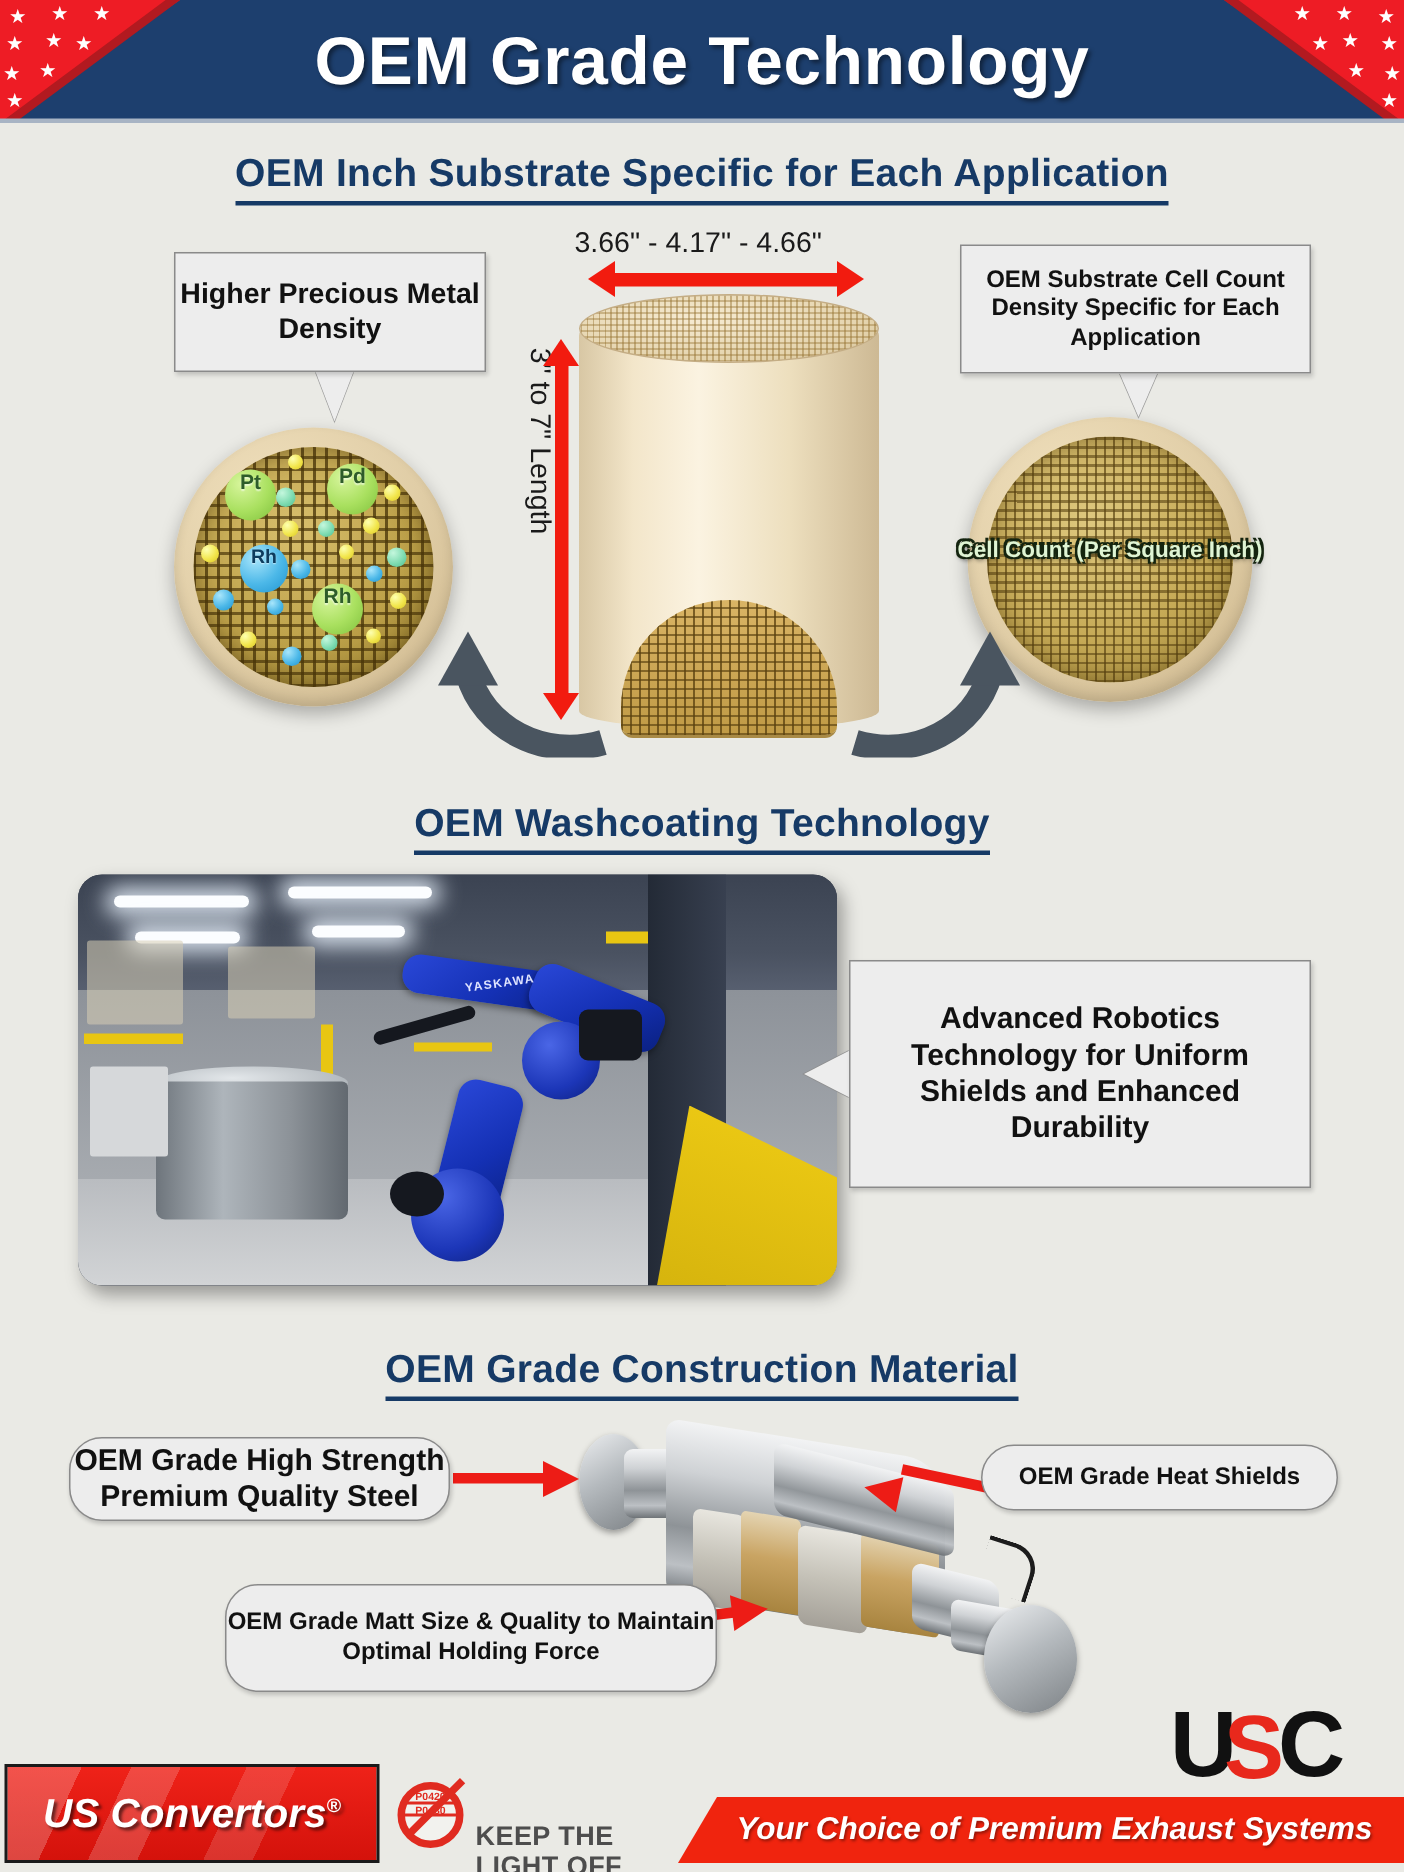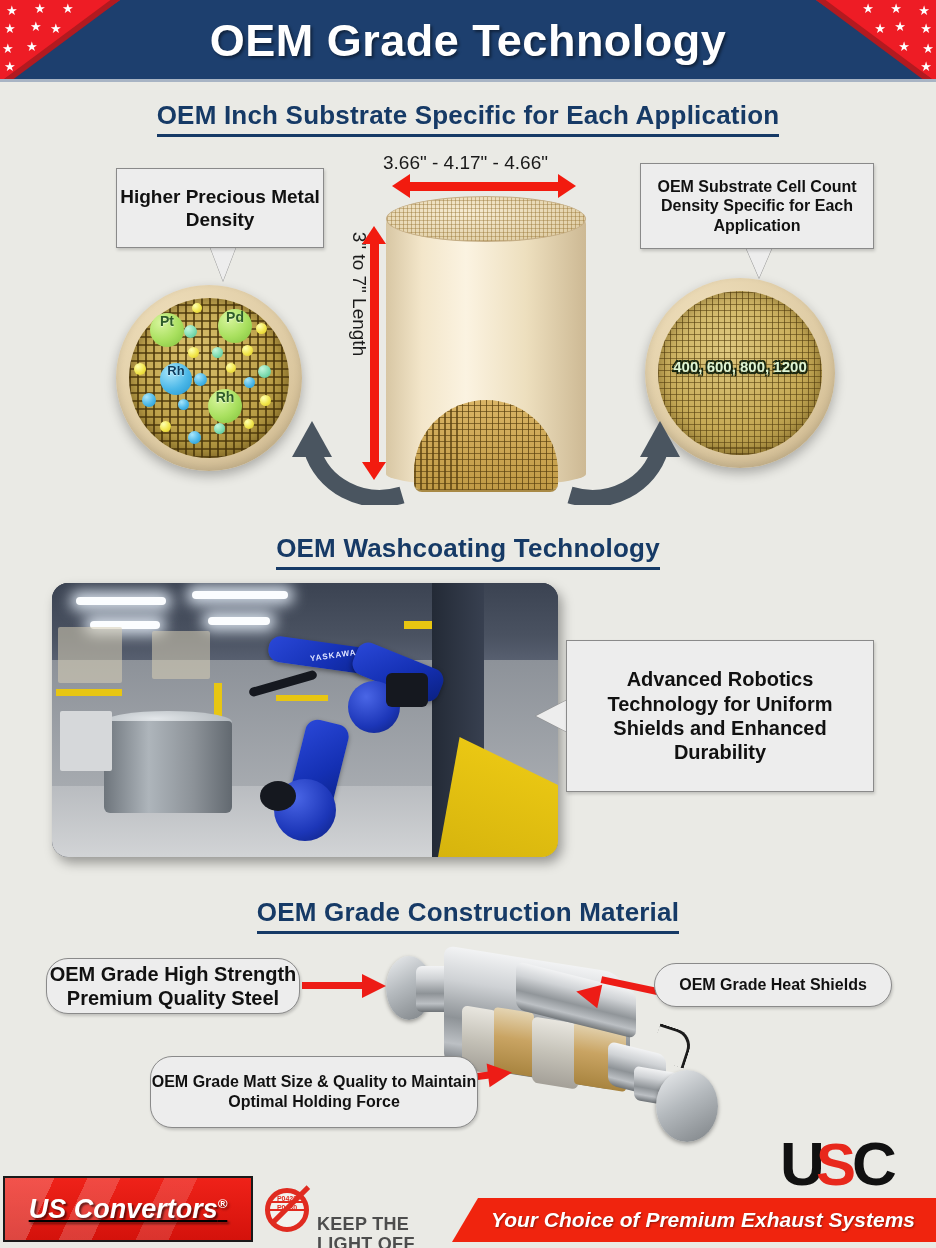--- a/index.html
+++ b/index.html
@@ -274,21 +274,21 @@
   }
 
   
   #footer { position:absolute; left:0; bottom:0; width:936px; height:78px; z-index:30; }
   #uc-logo-box {
     position:absolute; left:3px; top:6px; width:250px; height:66px;
     background:
       linear-gradient(115deg, rgba(255,255,255,.22) 0 18%, transparent 18% 30%, rgba(255,255,255,.18) 30% 42%, transparent 42% 58%, rgba(255,255,255,.14) 58% 70%, transparent 70%),
       linear-gradient(180deg,#ef2219 0%, #d4120b 100%);
     border:2px solid #1a1a1a;
-    display:flex; align-items:center; justify-content:center;text-decoration:underline;
+    display:flex; align-items:center; justify-content:center;
   }
   #uc-logo-box .txt {
     color:#fff; font-size:27px; font-weight:bold; font-style:italic;
     text-shadow:2px 2px 2px rgba(0,0,0,.55);
   }
   #uc-logo-box .txt sup { font-size:13px; vertical-align:super; }
   #keep-badge { position:absolute; left:265px; top:14px; width:170px; height:52px; }
   #keep-badge .nocircle {
     position:absolute; left:0; top:4px; width:44px; height:44px;
     border:5px solid #e02b20; border-radius:50%;
@@ -419,21 +419,21 @@
 
 <div class="callout" style="left:640px;top:163px;width:234px;height:86px;font-size:16px;">
   <span>OEM Substrate Cell Count Density Specific for Each Application</span>
 </div>
 <div class="tail" style="left:746px;top:248px;border-left:13px solid transparent;border-right:13px solid transparent;border-top:30px solid #ededed;filter:drop-shadow(0 1px 0 #8a8a8a);"></div>
 
 <div class="disc fine" style="left:645px;top:278px;width:190px;height:190px;">
   <div class="inner" style="left:13px;top:13px;width:164px;height:164px;"></div>
 </div>
 <div class="cell-count-label" style="left:600px;top:358px;width:280px;font-size:15px;">
-  <div>400, 600, 800, 1200</div>
+  <div>Cell Count (Per Square Inch)</div>
 </div>
 
 <svg class="curve-arrow" style="left:290px;top:395px;" width="120" height="110" viewBox="0 0 120 110">
   <path d="M112 100 C 72 112, 32 90, 22 54" fill="none" stroke="#4a5560" stroke-width="17" stroke-linecap="butt"></path>
   <polygon points="22,26 42,62 2,62" fill="#4a5560"></polygon>
 </svg>
 <svg class="curve-arrow" style="left:562px;top:395px;" width="120" height="110" viewBox="0 0 120 110">
   <path d="M8 100 C 48 112, 88 90, 98 54" fill="none" stroke="#4a5560" stroke-width="17" stroke-linecap="butt"></path>
   <polygon points="98,26 118,62 78,62" fill="#4a5560"></polygon>
 </svg>

